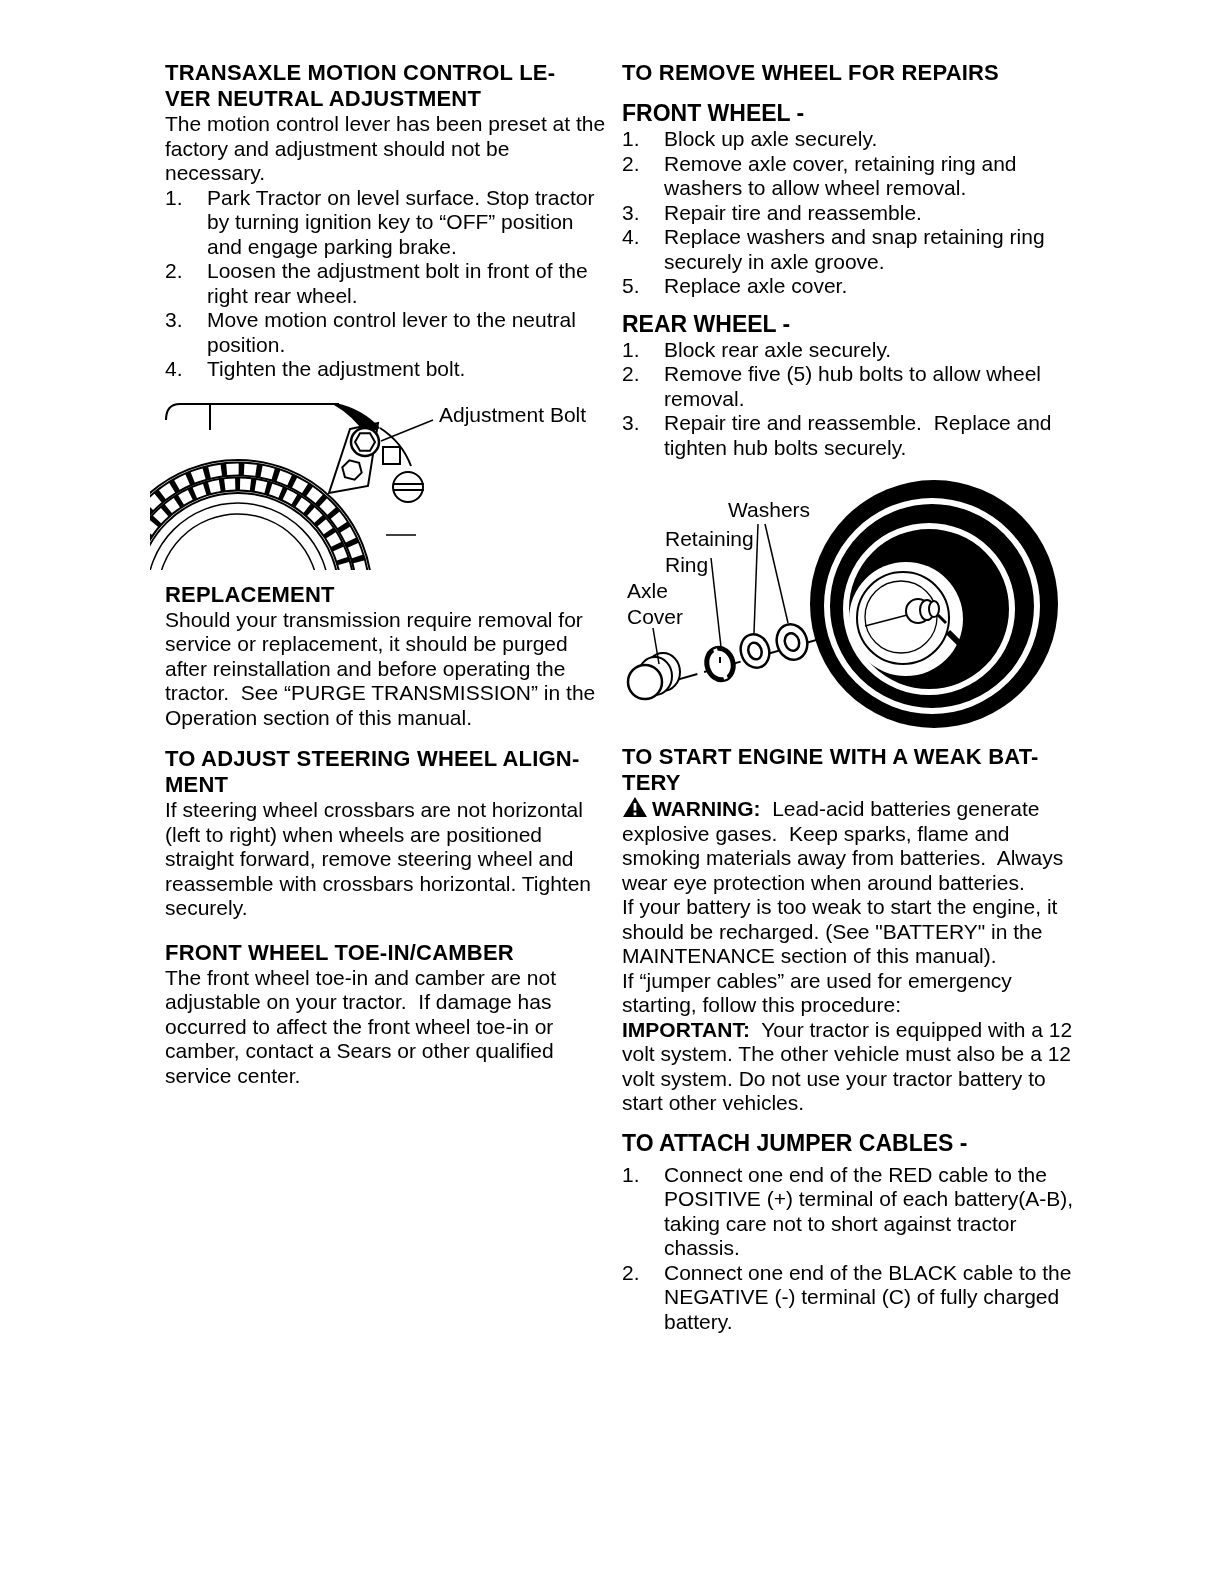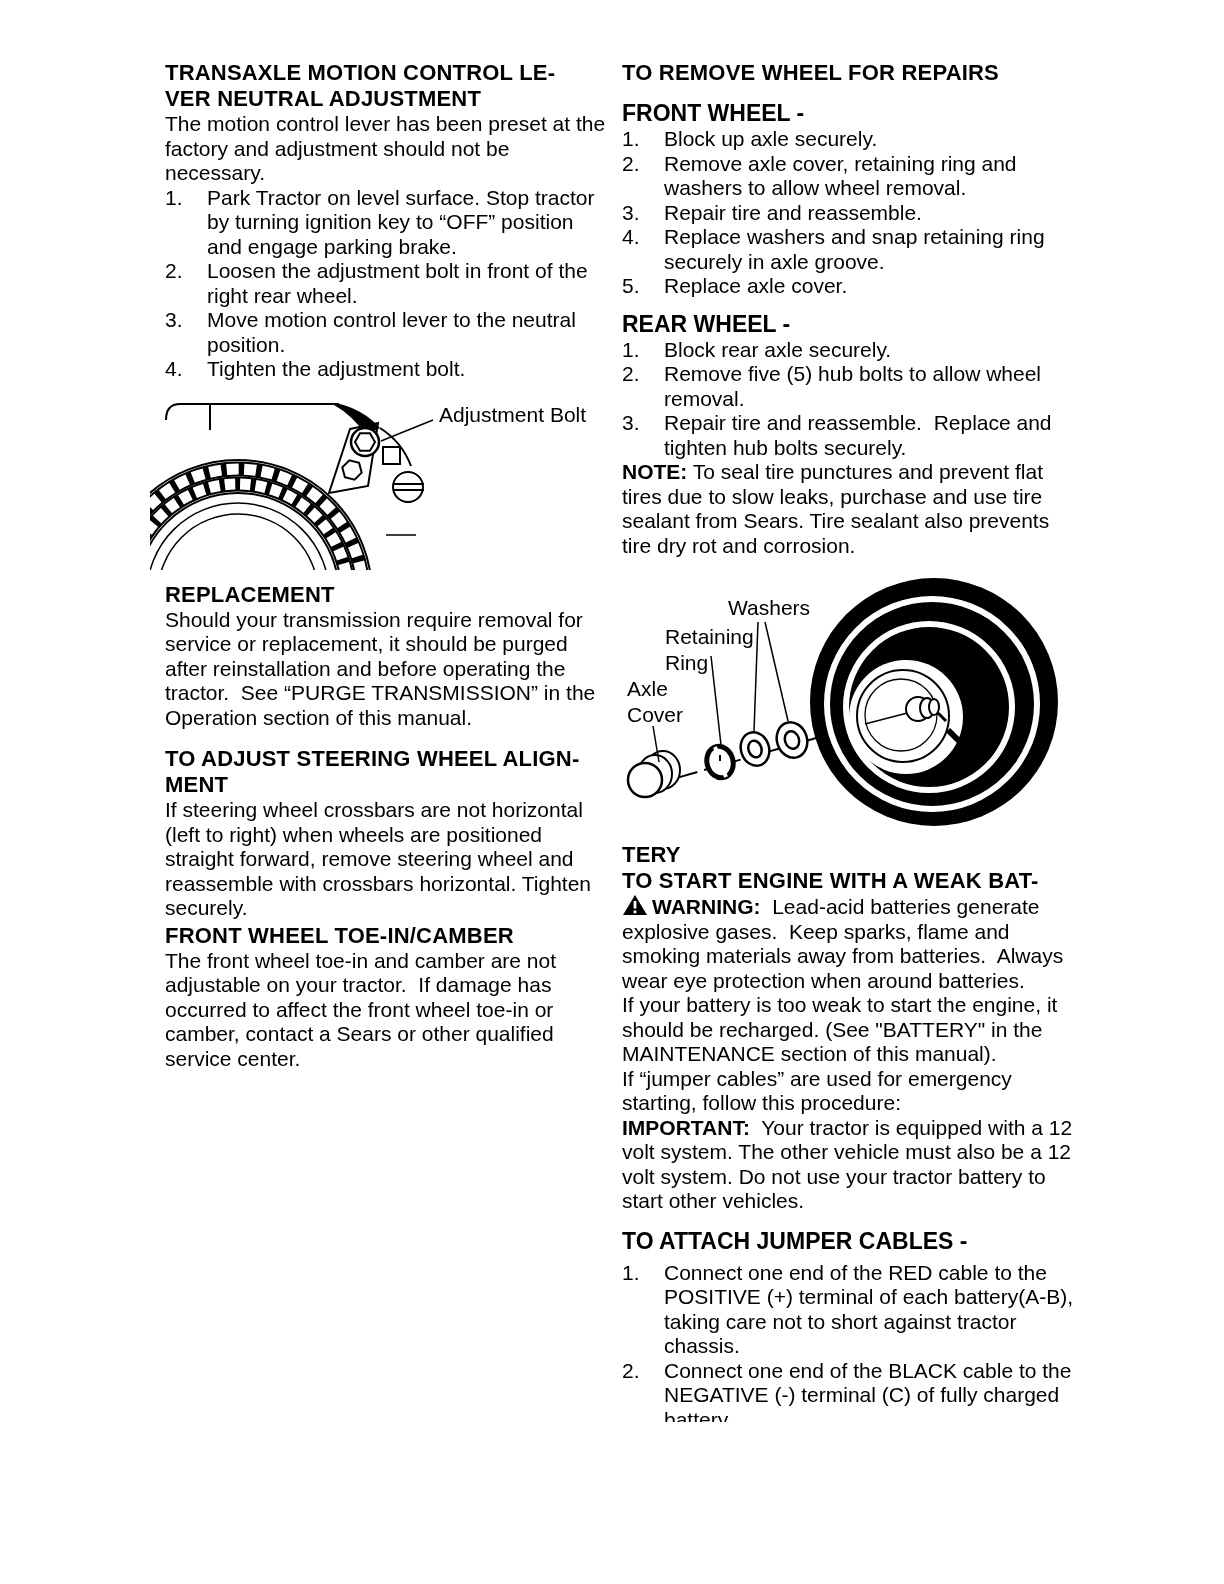--- a/index.html
+++ b/index.html
@@ -14,21 +14,21 @@
   .h  { font-weight:bold; font-size:22px; line-height:26px; letter-spacing:0.2px; }
   .h .ln { display:block; }
   .subhead { font-size:23px; line-height:27px; font-weight:bold; }
   .body { font-size:21px; line-height:24.5px; white-space:pre-wrap; margin:0; }
   .lead-bold { font-weight:bold; }
 
   .steps { margin:0; }
   .step { display:grid; grid-template-columns:42px 1fr; font-size:21px; line-height:24.5px; }
   .step .txt { white-space:pre-wrap; }
 
-  .mt2{margin-top:2px;} .mt4{margin-top:4px;} .mt6{margin-top:6px;} .mt12{margin-top:12px;} .mt14{margin-top:14px;} .mt16{margin-top:16px;}
+  .mt2{margin-top:19px;} .mt4{margin-top:4px;} .mt6{margin-top:6px;} .mt12{margin-top:12px;} .mt14{margin-top:14px;} .mt16{margin-top:16px;}
 
   .fig { display:block; }
   .fig1 { margin:8px 0 0 -15px; }
   .fig2 { margin:10px 0 0 -7px; }
   .fig text { font-family:"Liberation Sans", sans-serif; font-size:21px; fill:#000; }
 
   .warn-icon { display:inline-block; vertical-align:-2px; margin-right:4px; }
 
   .page-number {
     position:absolute; top:1484px; left:0; width:100%; text-align:center;
@@ -158,21 +158,20 @@
       <div class="step">
         <span class="num">2.</span>
         <span class="txt">Remove five (5) hub bolts to allow wheel removal.</span>
       </div>
       <div class="step">
         <span class="num">3.</span>
         <span class="txt">Repair tire and reassemble.  Replace and tighten hub bolts securely.</span>
       </div>
     </div>
 
-    <p class="body"><span class="lead-bold">NOTE:</span><span class="txt"> To seal tire punctures and prevent flat tires due to slow leaks, purchase and use tire sealant from Sears. Tire sealant also prevents tire dry rot and corrosion.</span></p>
 
     <svg class="fig fig2" width="480" height="270" viewBox="0 0 480 270">
 
       <line x1="16" y1="223" x2="250" y2="156" stroke="#000" stroke-width="2" stroke-dasharray="24 7 7 7"></line>
 
       <g>
         <circle cx="319" cy="134" r="124" fill="#000"></circle>
         <circle cx="317" cy="136" r="105" fill="none" stroke="#fff" stroke-width="6"></circle>
         <circle cx="314" cy="139" r="83" fill="none" stroke="#fff" stroke-width="6"></circle>
         <circle cx="291" cy="149" r="57" fill="#fff"></circle>
@@ -212,22 +211,22 @@
       <line x1="38" y1="158" x2="44" y2="194" stroke="#000" stroke-width="1.5"></line>
 
       <text x="113" y="47">Washers</text>
       <text x="50" y="76">Retaining</text>
       <text x="50" y="102">Ring</text>
       <text x="12" y="128">Axle</text>
       <text x="12" y="154">Cover</text>
     </svg>
 
     <div class="h mt4">
+      <span class="ln">TO START ENGINE WITH A WEAK BAT-</span>
       <span class="ln">TERY</span>
-      <span class="ln">TO START ENGINE WITH A WEAK BAT-</span>
     </div>
 
     <p class="body"><svg class="warn-icon" width="26" height="22" viewBox="0 0 26 22">
           <polygon points="13,1 25,21 1,21" fill="#000"></polygon>
           <rect x="11.6" y="7" width="2.8" height="7.5" fill="#fff"></rect>
           <rect x="11.6" y="16.5" width="2.8" height="2.8" fill="#fff"></rect>
         </svg><span class="lead-bold">WARNING:</span><span>  Lead-acid batteries generate explosive gases.  Keep sparks, flame and smoking materials away from batteries.  Always wear eye protection when around batteries.</span></p>
 
     <p class="body">If your battery is too weak to start the engine, it should be recharged. (See "BATTERY" in the MAINTENANCE section of this manual).</p>
     <p class="body">If “jumper cables” are used for emergency starting, follow this procedure:</p>

